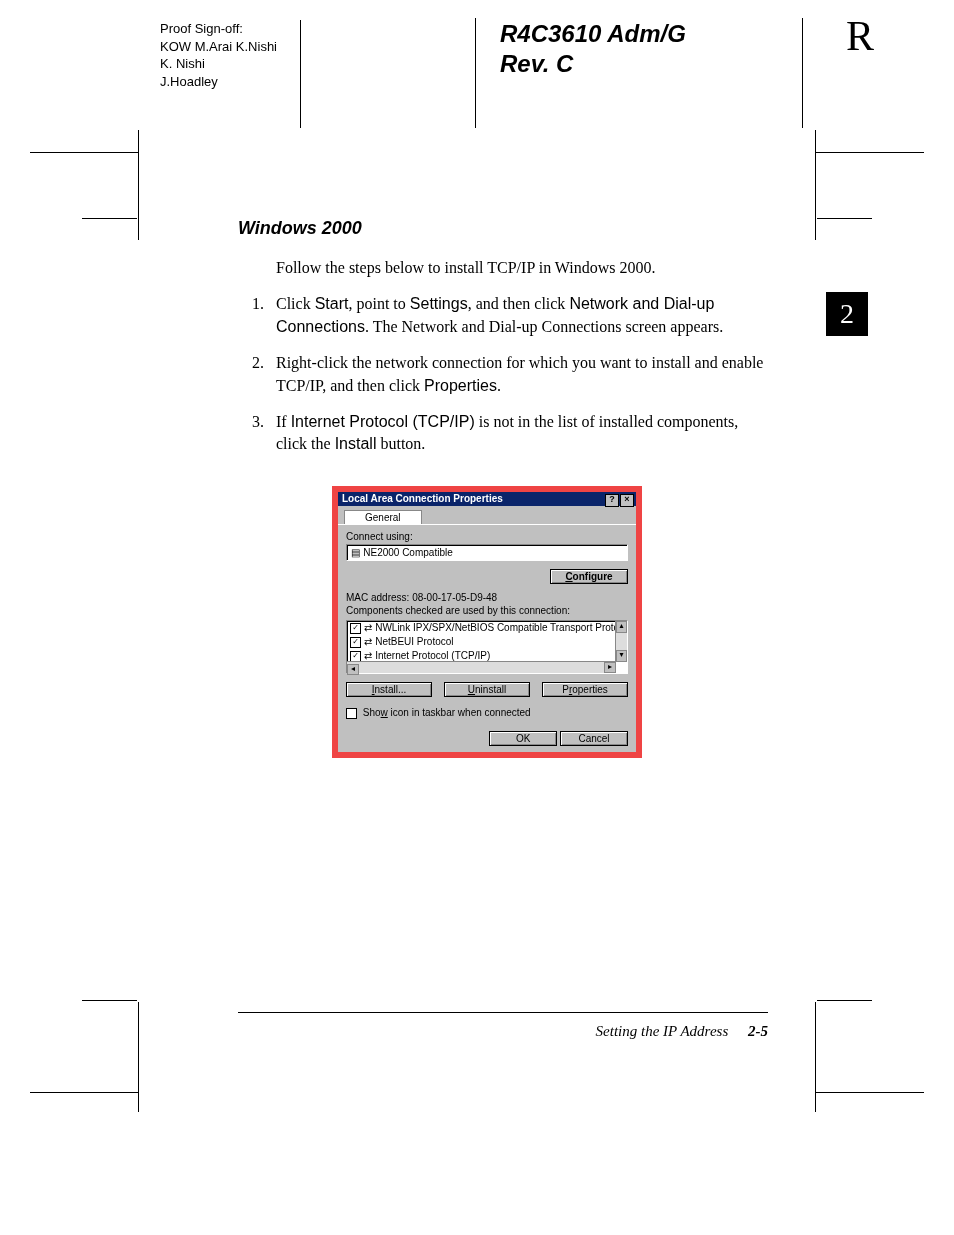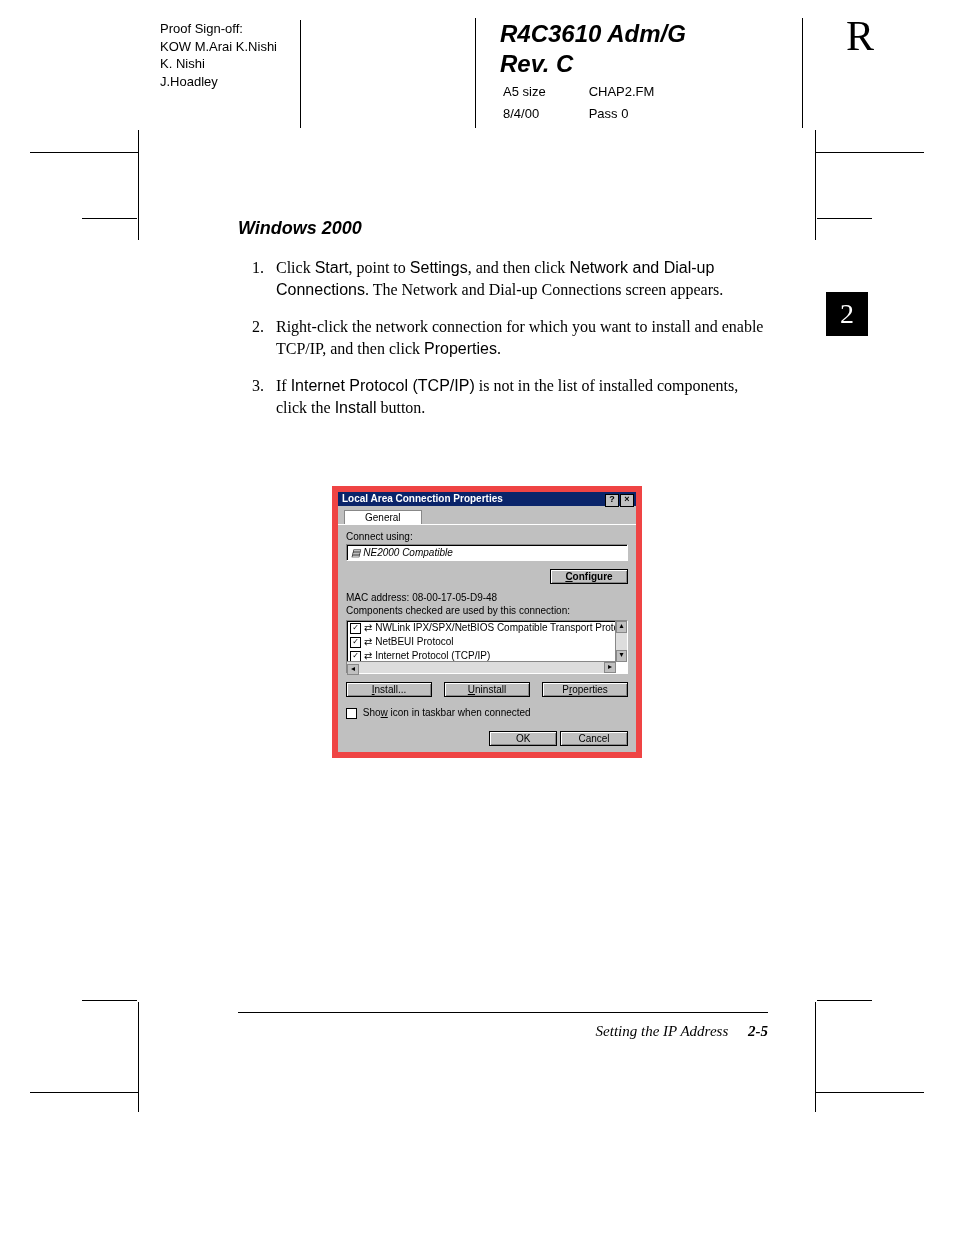--- a/index.html
+++ b/index.html
@@ -148,21 +148,20 @@
     font-size: 10px;
   }
   .dlg-body { padding: 6px 8px 8px 8px; border-top: 1px solid #fff; }
   .sunken {
     border: 1px solid #888;
     border-right-color: #fff;
     border-bottom-color: #fff;
     box-shadow: inset 1px 1px 0 #000;
     background: #fff;
     padding: 2px 4px;
-    font-style: italic;
   }
   .btn {
     display: inline-block;
     border: 1px solid #000;
     background: #c0c0c0;
     box-shadow: inset 1px 1px 0 #fff, inset -1px -1px 0 #888;
     padding: 1px 8px;
     font-size: 10px;
     text-align: center;
   }
@@ -208,32 +207,20 @@
 <div class="header">
   <div class="proof">
     <div>Proof Sign-off:</div>
     <div>KOW M.Arai  K.Nishi</div>
     <div>K. Nishi</div>
     <div>J.Hoadley</div>
   </div>
   <div class="docid">
     <div class="docid-title">R4C3610  Adm/G</div>
     <div class="docid-title">Rev. C</div>
-    <table class="docid-meta">
-      <tbody>
-          <tr>
-            <td>A5 size</td>
-            <td>CHAP2.FM</td>
-          </tr>
-      <tr>
-            <td>8/4/00</td>
-            <td>Pass 0</td>
-          </tr>
-    </tbody>
-      </table>
   </div>
   <div class="bigR">R</div>
 </div>
 
 <div class="vrule vdiv1"></div>
 <div class="vrule vdiv2"></div>
 <div class="vrule vdiv3"></div>
 
 <div class="vrule crop-tl-v"></div>
 <div class="hrule crop-tl-h"></div>
@@ -245,20 +232,21 @@
 <div class="hrule crop-bl-h"></div>
 <div class="vrule crop-br-v"></div>
 <div class="hrule crop-br-h"></div>
 <div class="hrule tick-bl"></div>
 <div class="hrule tick-br"></div>
 
 <div class="chapter-badge">2</div>
 
 <div class="content">
   <div class="section-heading">Windows 2000</div>
+  <div class="body-text intro">Follow the steps below to install TCP/IP in Windows 2000.</div>
   <ol class="body-text steps">
     <li>
       <span>Click </span><span class="ui-term">Start</span><span>, point to </span><span class="ui-term">Settings</span><span>, and then click </span><span class="ui-term">Network and Dial-up Connections</span><span>. The Network and Dial-up Connections screen appears.</span>
     </li>
     <li>
       <span>Right-click the network connection for which you want to install and enable TCP/IP, and then click </span><span class="ui-term">Properties</span><span>.</span>
     </li>
     <li>
       <span>If </span><span class="ui-term">Internet Protocol (TCP/IP)</span><span> is not in the list of installed components, click the </span><span class="ui-term">Install</span><span> button.</span>
     </li>

